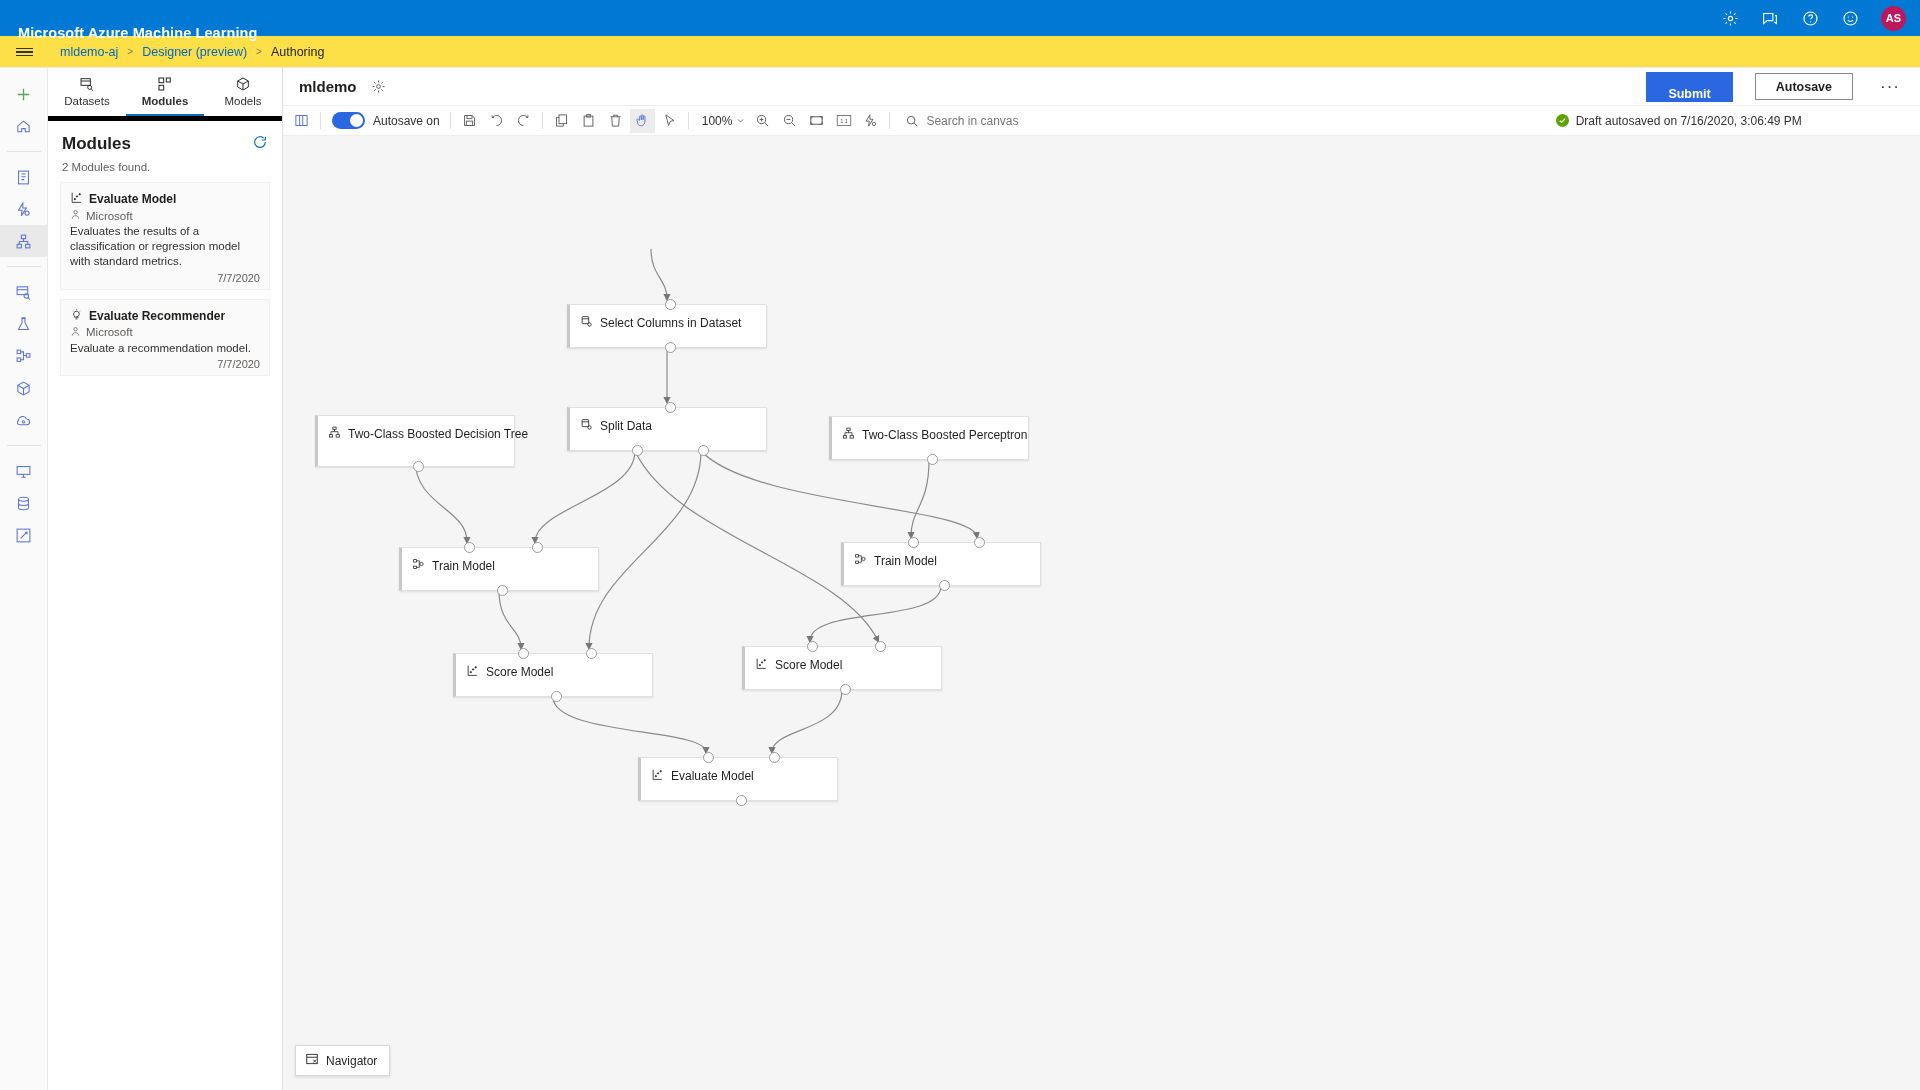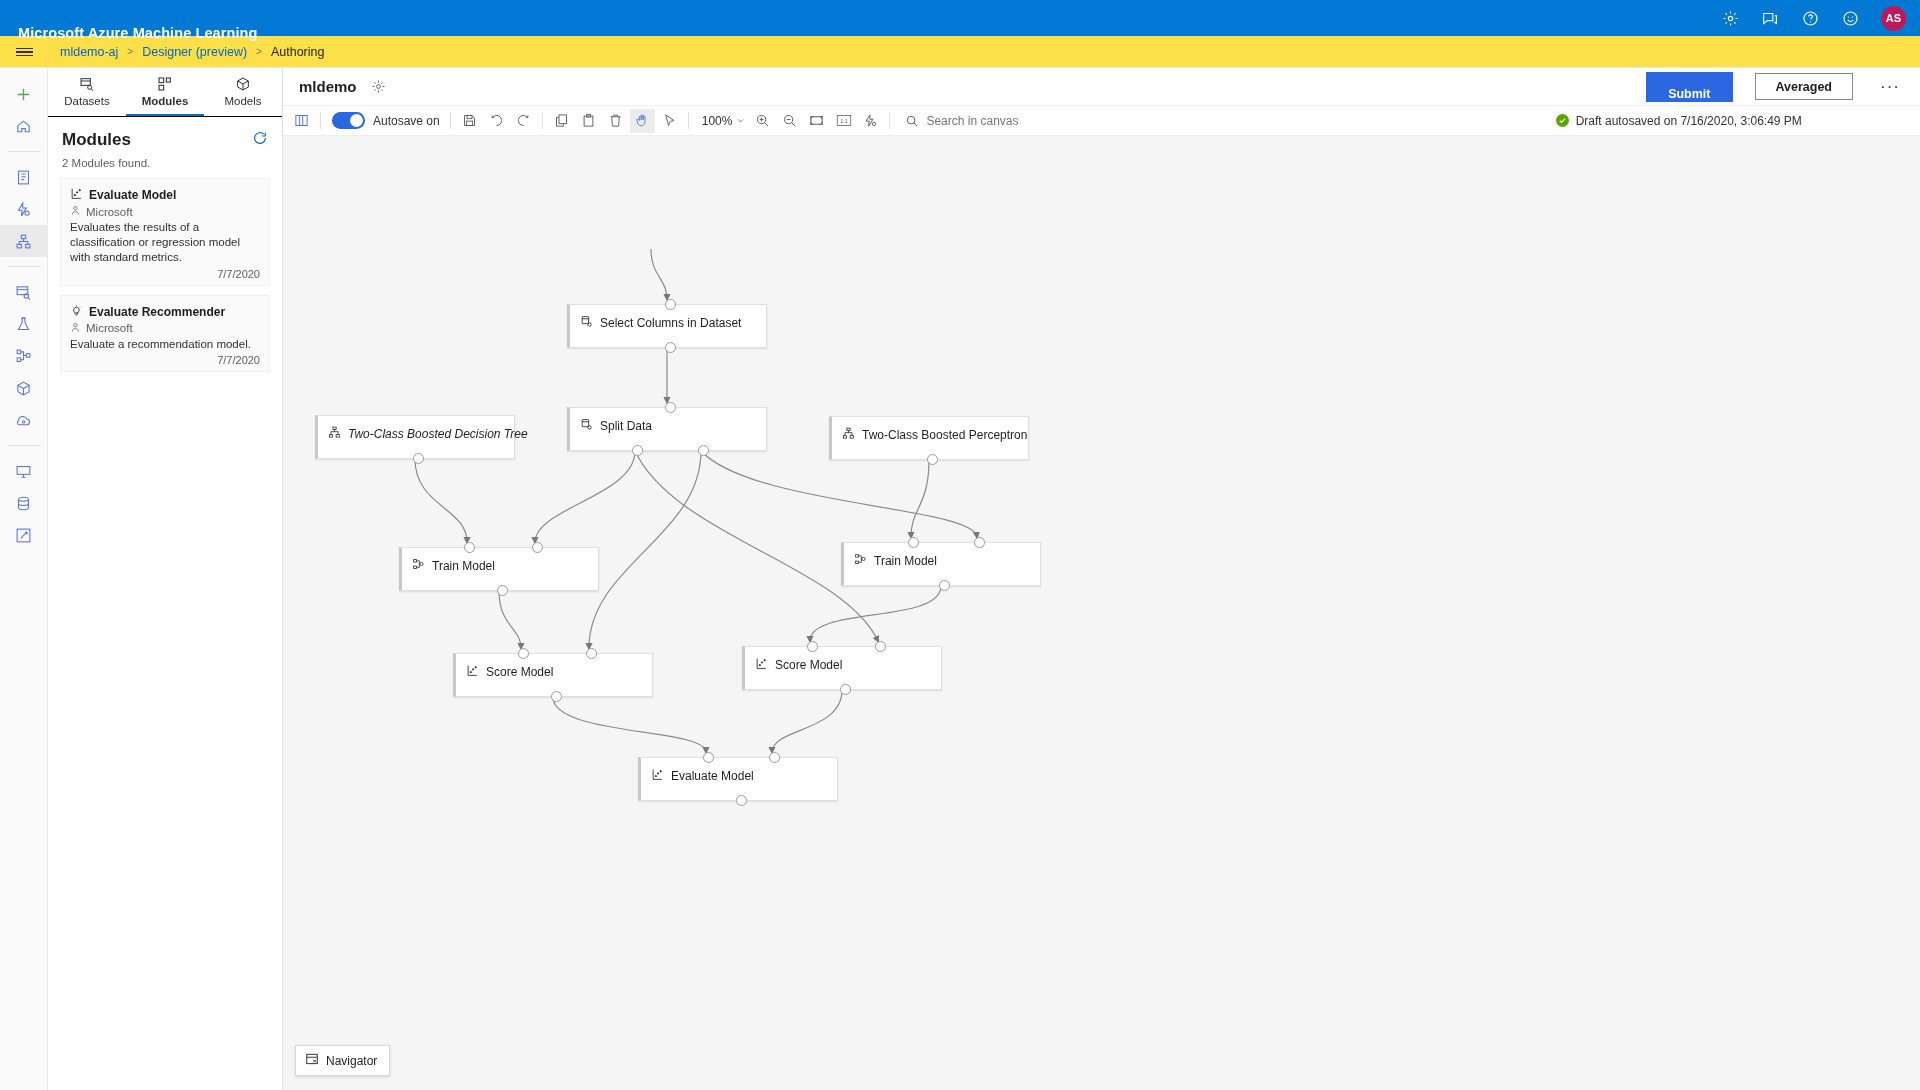--- a/index.html
+++ b/index.html
@@ -59,21 +59,21 @@
   .search-row { padding: 10px 13px 11px 13px; }
   .search-box {
     height: 28px; border: 2px solid #0f6cbd; display: flex; align-items: center;
     padding: 0 4px 0 7px; background: #fff;
   }
   .search-box input {
     flex: 1; border: none; outline: none; font-size: 12.5px;
     font-family: "Liberation Sans", sans-serif; color: #201f1e; background: transparent;
   }
   .clear-x { color: #8a8886; font-size: 15px; cursor: pointer; padding: 0 3px; line-height: 1; }
-  .tabs { display: flex; border-bottom: 1px solid #000000; justify-content: flex-end; }
+  .tabs { display: flex; border-bottom: 5px solid #000000; justify-content: flex-end; }
   .tab {
     flex: 1; display: flex; flex-direction: column; align-items: center;
     gap: 3px; padding: 7px 0 7px 0; font-size: 11.5px; color: #323130;
     cursor: pointer; border-bottom: 2px solid transparent;
   }
   .tab.active { border-bottom-color: #0f6cbd; font-weight: 600; }
   .tab .ticon { height: 17px; display: flex; align-items: flex-end; }
   .panel-head {
     display: flex; align-items: center; justify-content: space-between;
     padding: 13px 14px 4px 14px;
@@ -405,21 +405,21 @@
     <div class="pipeline-head">
       <span class="pipeline-name">mldemo</span>
       <span class="gear">
         <svg width="15" height="15" viewBox="0 0 24 24" fill="none" stroke="#605e5c" stroke-width="1.6">
           <circle cx="12" cy="12" r="3"></circle>
           <path d="M12 2.5v3M12 18.5v3M2.5 12h3M18.5 12h3M5.2 5.2l2.1 2.1M16.7 16.7l2.1 2.1M18.8 5.2l-2.1 2.1M7.3 16.7l-2.1 2.1"></path>
         </svg>
       </span>
       <div class="ph-spacer"></div>
       <button class="btn-primary">Submit</button>
-      <button class="btn-default">Averaged</button>
+      <button class="btn-default">Autosave</button>
       <span class="ellipsis-btn">···</span>
     </div>
 
     <div class="toolbar">
       <div class="tb-btn" style="margin-left:6px">
         <svg width="15" height="15" viewBox="0 0 24 24" fill="none" stroke="#5b76d4" stroke-width="1.6">
             <rect x="3" y="4" width="18" height="16"></rect>
             <path d="M9 4v16M14 4v16"></path>
           </svg>
       </div>
@@ -592,21 +592,21 @@
                 <circle cx="17.5" cy="17.5" r="3.1"></circle>
               </svg>
           </span>
           <span class="node-label">Split Data</span>
         </div>
         <div class="port" style="left:95px;top:-6px;"></div>
         <div class="port" style="left:62px;bottom:-6px;"></div>
         <div class="port" style="left:128px;bottom:-6px;"></div>
       </div>
 
-      <div class="node" style="left:32px;top:279px;width:200px;height:44px;font-style:italic;">
+      <div class="node" style="left:32px;top:279px;width:200px;height:52px;">
         <div class="node-inner">
           <span>
             <svg width="13" height="13" viewBox="0 0 24 24" fill="none" stroke="#201f1e" stroke-width="1.4">
                 <rect x="9" y="2" width="6" height="4.5"></rect>
                 <rect x="2.5" y="16" width="6" height="4.5"></rect>
                 <rect x="15" y="16" width="6" height="4.5"></rect>
                 <path d="M12 6.5v4M5.5 16v-5.5h13V16"></path>
               </svg>
           </span>
           <span class="node-label">Two-Class Boosted Decision Tree</span>

